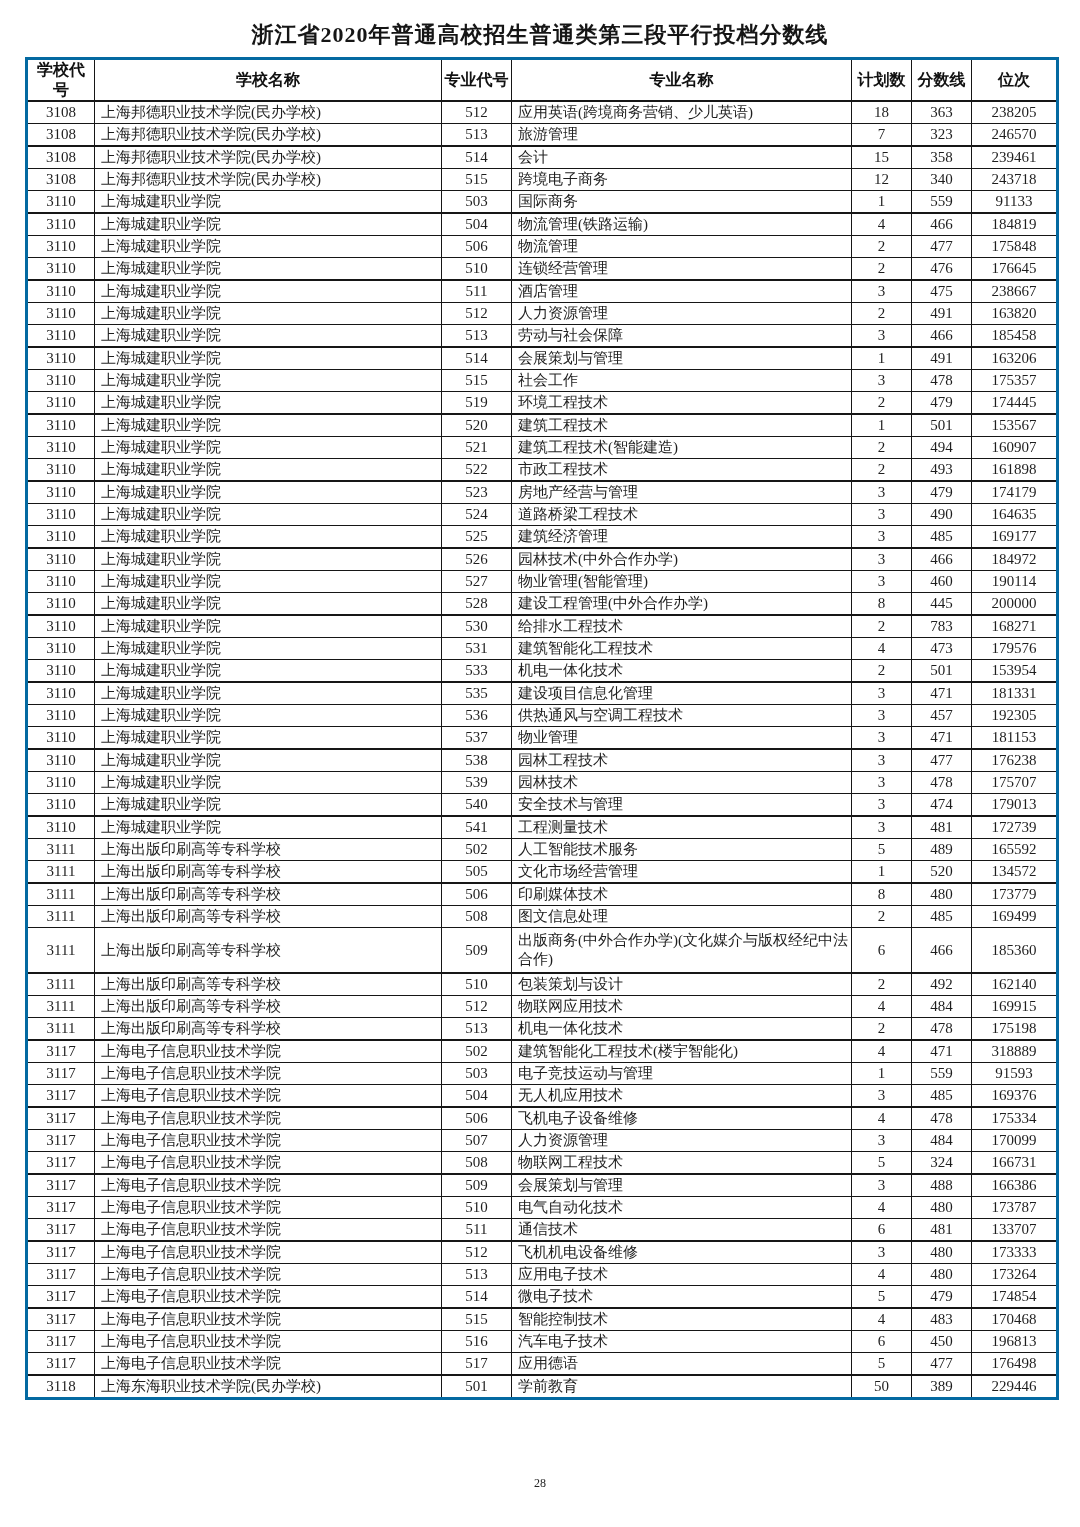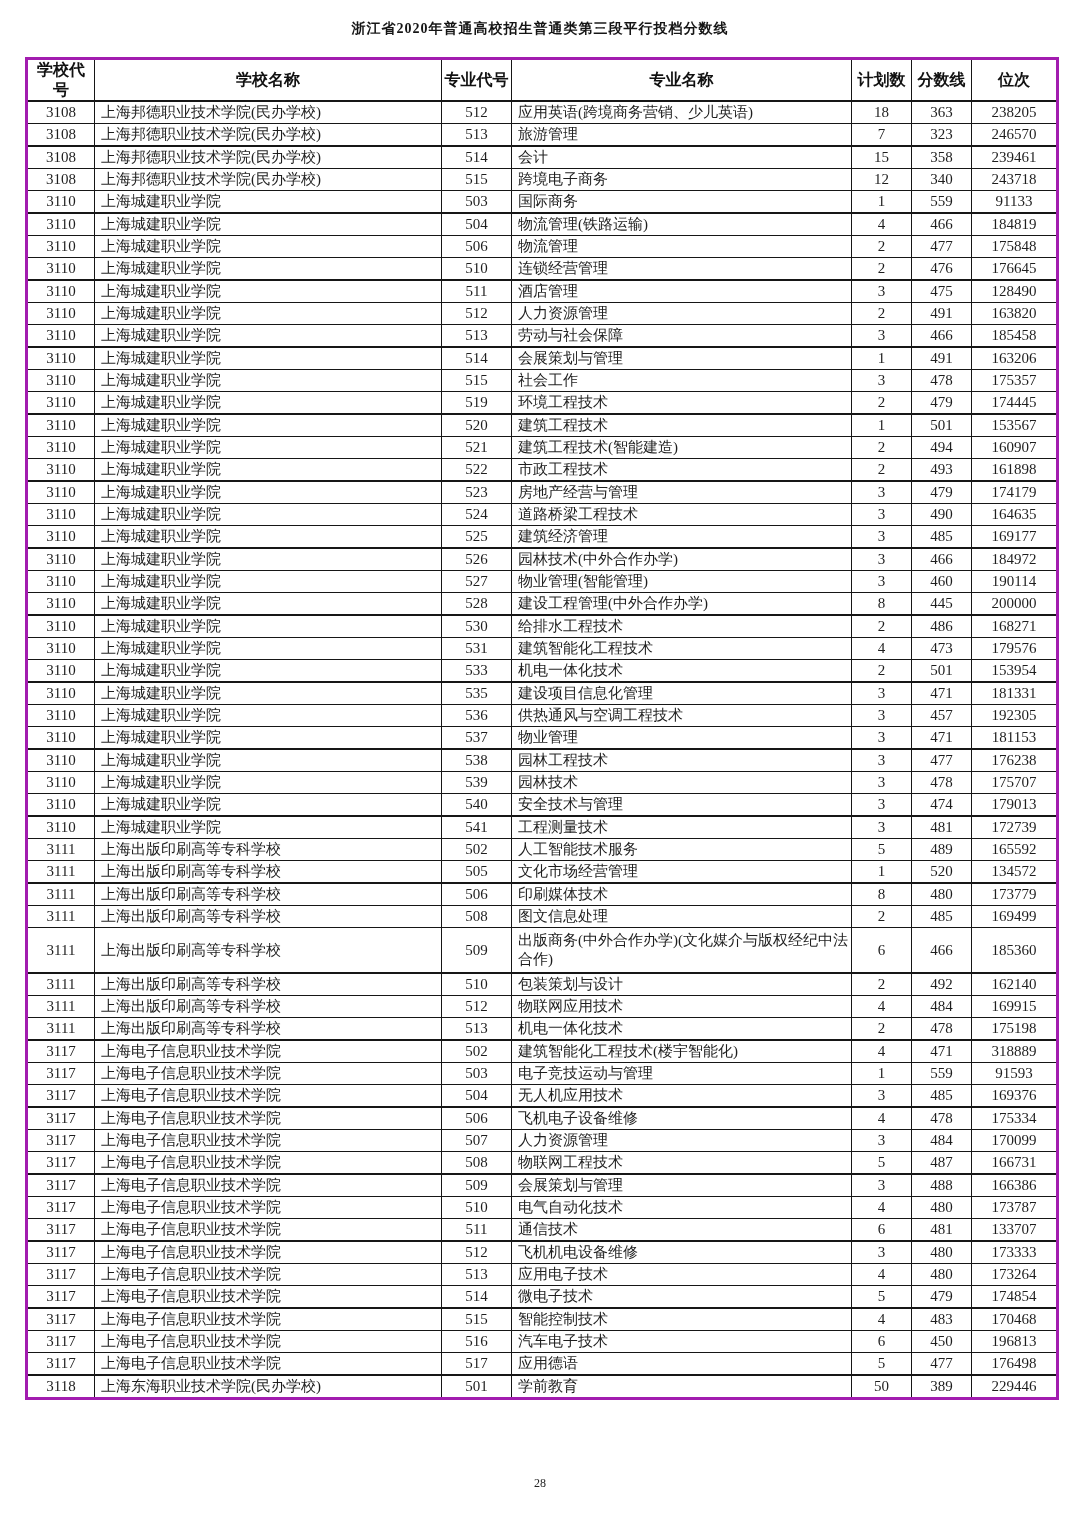--- a/index.html
+++ b/index.html
@@ -14,33 +14,33 @@
     font-family: "Liberation Serif", "DejaVu Serif", serif;
     color: #1a1a1a;
     overflow: hidden;
   }
   .doc-title {
     position: absolute;
     top: 20px;
     left: 0;
     width: 100%;
     text-align: center;
-    font-size: 14px;
+    font-size: 22px;
     font-weight: bold;
     letter-spacing: 1px;
     color: #151515;
   }
   table.score-table {
     position: absolute;
     left: 25px;
     top: 57px;
     width: 1031px;
     border-collapse: collapse;
     table-layout: fixed;
-    border: 3px solid #a21caf;
+    border: 3px solid #0369a1;
   }
   .score-table th,
   .score-table td {
     border: 1px solid #161616;
     font-size: 15px;
     text-align: center;
     vertical-align: middle;
     padding: 0 2px;
     height: 21px;
     line-height: 1.25;
@@ -173,21 +173,21 @@
         <td>476</td>
         <td>176645</td>
       </tr>
       <tr>
         <td>3110</td>
         <td class="cell-left">上海城建职业学院</td>
         <td>511</td>
         <td class="cell-left">酒店管理</td>
         <td>3</td>
         <td>475</td>
-        <td>128490</td>
+        <td>238667</td>
       </tr>
       <tr>
         <td>3110</td>
         <td class="cell-left">上海城建职业学院</td>
         <td>512</td>
         <td class="cell-left">人力资源管理</td>
         <td>2</td>
         <td>491</td>
         <td>163820</td>
       </tr>
@@ -307,21 +307,21 @@
         <td>8</td>
         <td>445</td>
         <td>200000</td>
       </tr>
       <tr>
         <td>3110</td>
         <td class="cell-left">上海城建职业学院</td>
         <td>530</td>
         <td class="cell-left">给排水工程技术</td>
         <td>2</td>
-        <td>486</td>
+        <td>783</td>
         <td>168271</td>
       </tr>
       <tr>
         <td>3110</td>
         <td class="cell-left">上海城建职业学院</td>
         <td>531</td>
         <td class="cell-left">建筑智能化工程技术</td>
         <td>4</td>
         <td>473</td>
         <td>179576</td>
@@ -514,21 +514,21 @@
         <td>3</td>
         <td>484</td>
         <td>170099</td>
       </tr>
       <tr class="thick">
         <td>3117</td>
         <td class="cell-left">上海电子信息职业技术学院</td>
         <td>508</td>
         <td class="cell-left">物联网工程技术</td>
         <td>5</td>
-        <td>487</td>
+        <td>324</td>
         <td>166731</td>
       </tr>
       <tr>
         <td>3117</td>
         <td class="cell-left">上海电子信息职业技术学院</td>
         <td>509</td>
         <td class="cell-left">会展策划与管理</td>
         <td>3</td>
         <td>488</td>
         <td>166386</td>

